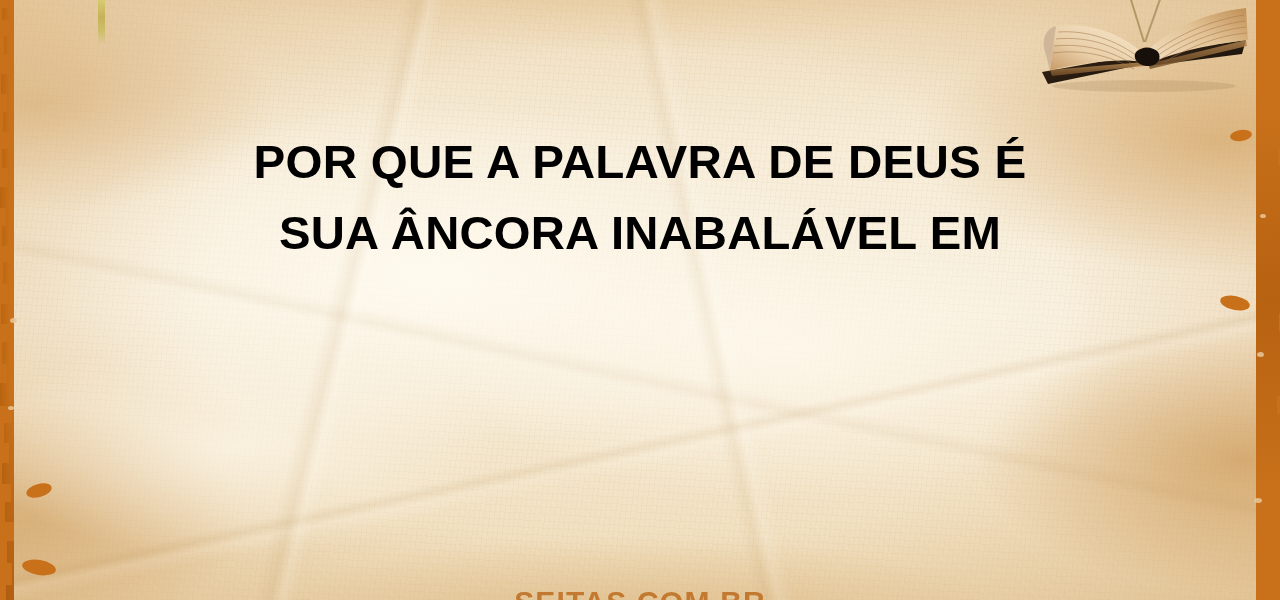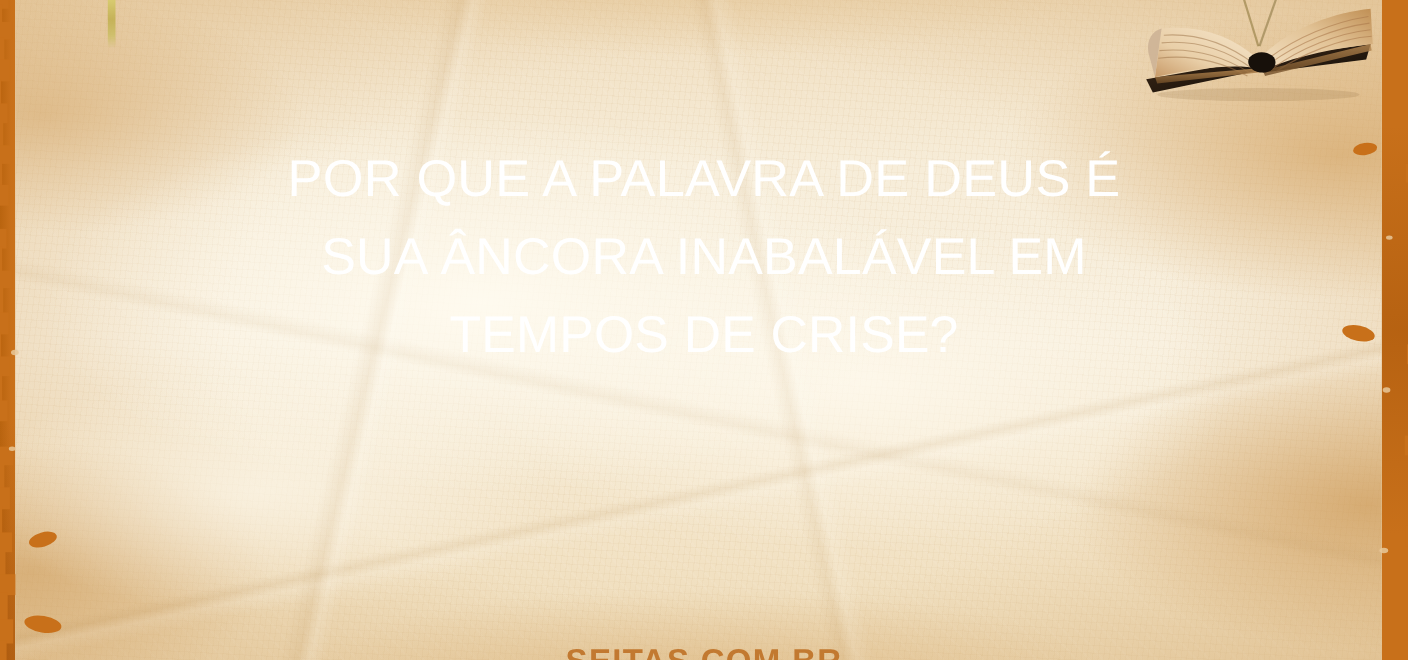--- a/index.html
+++ b/index.html
@@ -126,23 +126,23 @@
     filter: blur(.4px);
   }
 
   
   .headline {
     position: absolute;
     left: 0;
     right: 0;
     top: 126px;
     text-align: center;
-    color: #ffffff;
+    color: #000000;
     font-family: "Liberation Sans", sans-serif;
-    font-weight: normal;
+    font-weight: bold;
     font-size: 47px;
     line-height: 71px;
     letter-spacing: .2px;
     white-space: nowrap;
     -webkit-font-smoothing: antialiased;
   }
   .headline .ln { display: block; }
   .headline .ln-1 { transform: scaleX(1.012); }
   .headline .ln-2 { transform: scaleX(1.005); }
   .headline .ln-3 { transform: scaleX(1.0); }
@@ -293,18 +293,17 @@
 
       <path d="M104 56 C110 50 120 50 126 56 C130 62 126 70 116 70 C106 70 100 62 104 56 Z" fill="#17100a"></path>
 
       <ellipse cx="112" cy="90" rx="92" ry="6" fill="#8a6a3e" opacity=".18"></ellipse>
     </svg>
   </div>
 
   <div class="headline">
     <span class="ln ln-1">POR QUE A PALAVRA DE DEUS É</span>
     <span class="ln ln-2">SUA ÂNCORA INABALÁVEL EM</span>
-    <span class="ln ln-3">TEMPOS DE CRISE?</span>
   </div>
 
   <div class="watermark">SEITAS.COM.BR</div>
 
 </div>
 
 </body></html>

